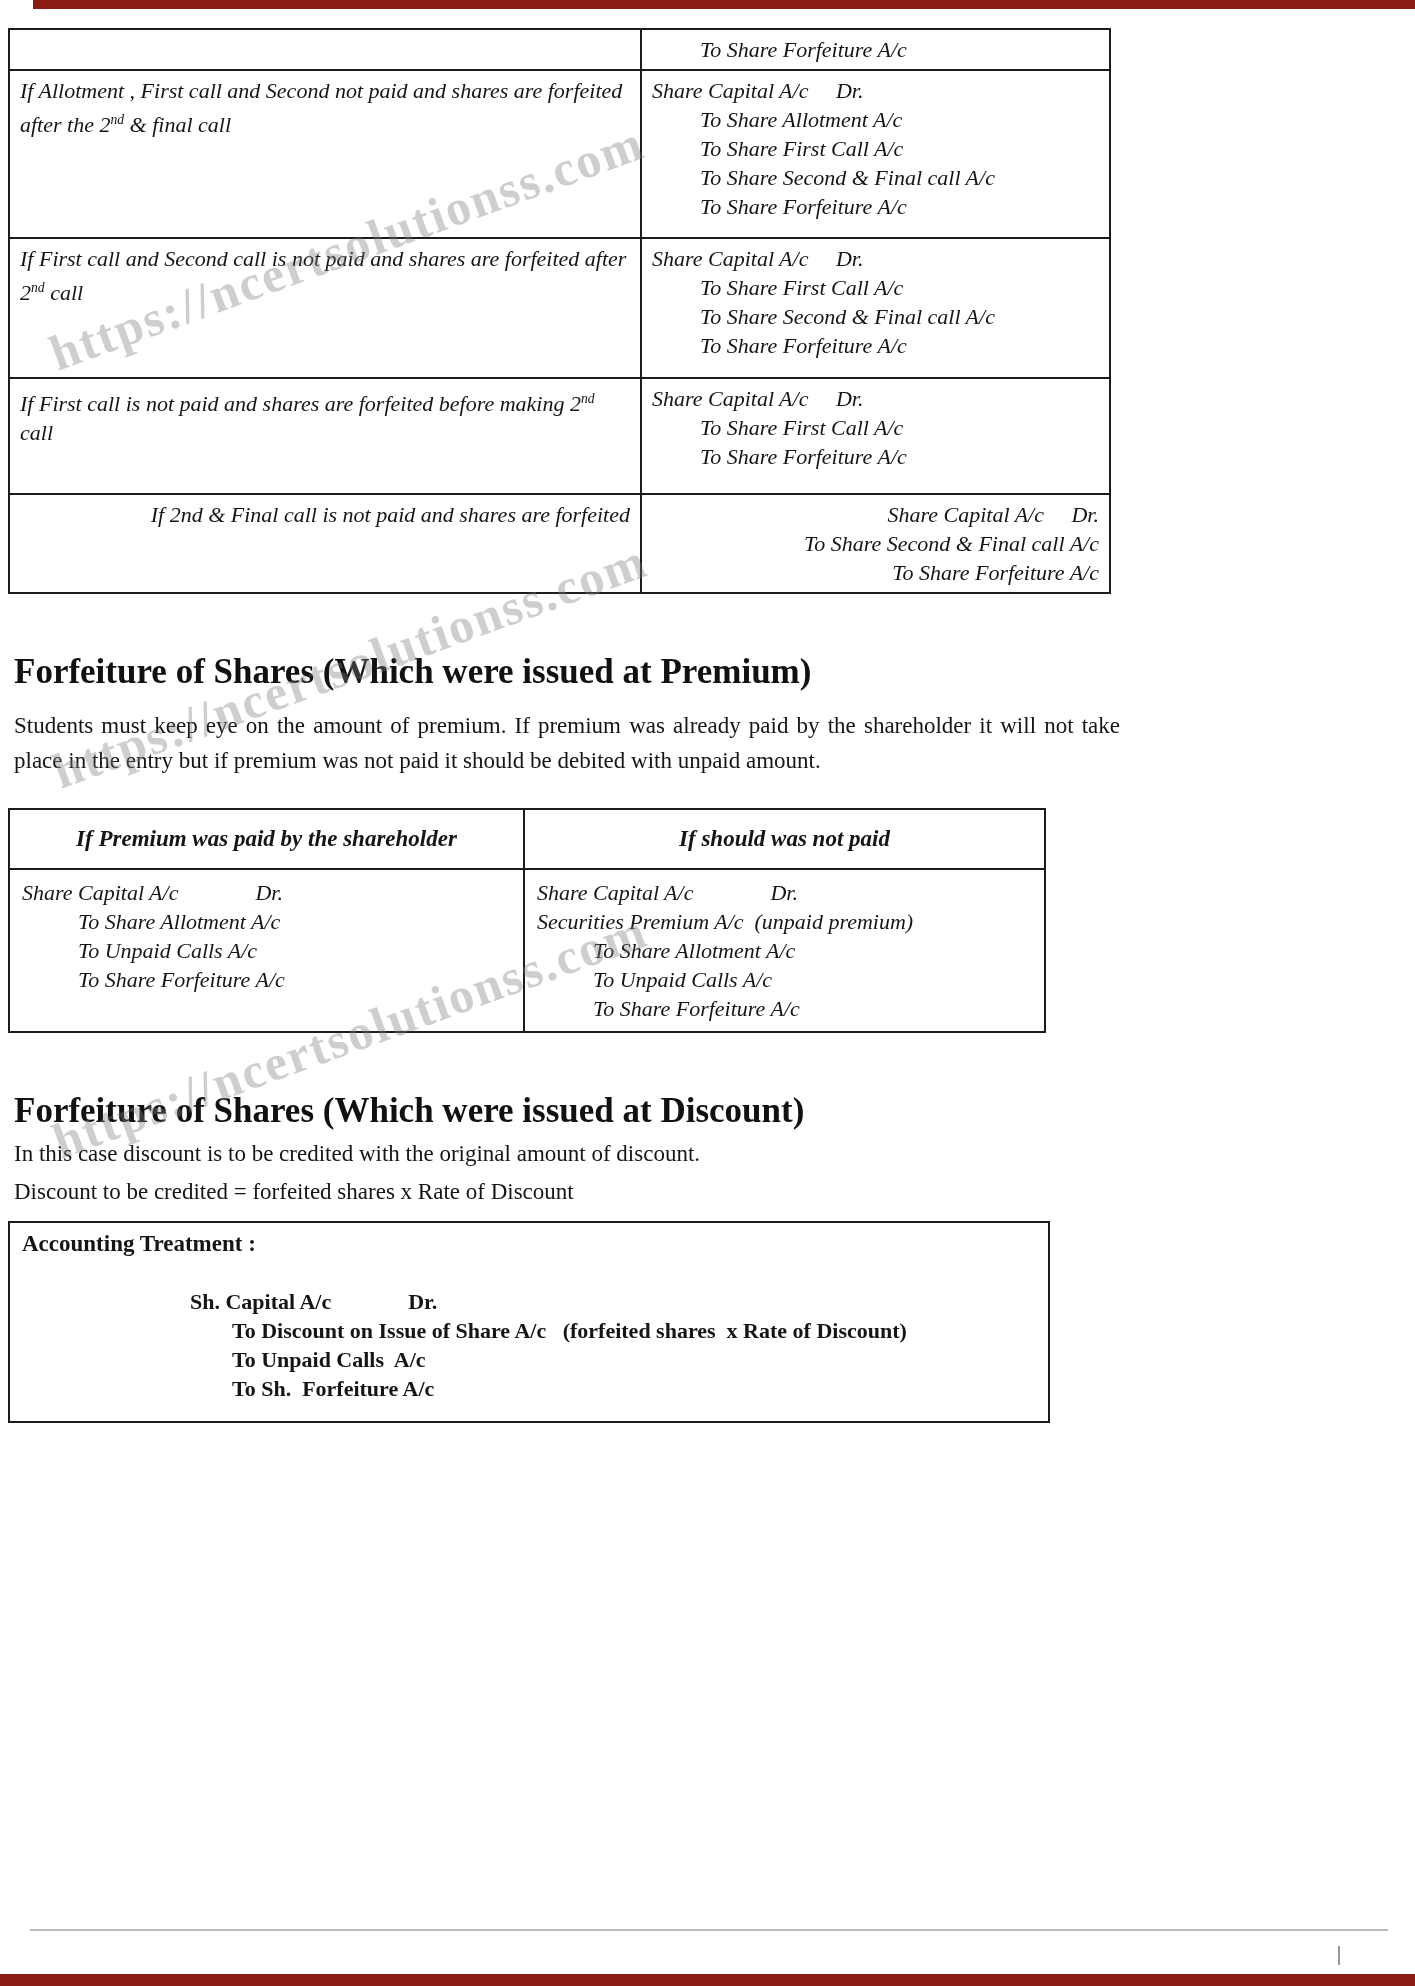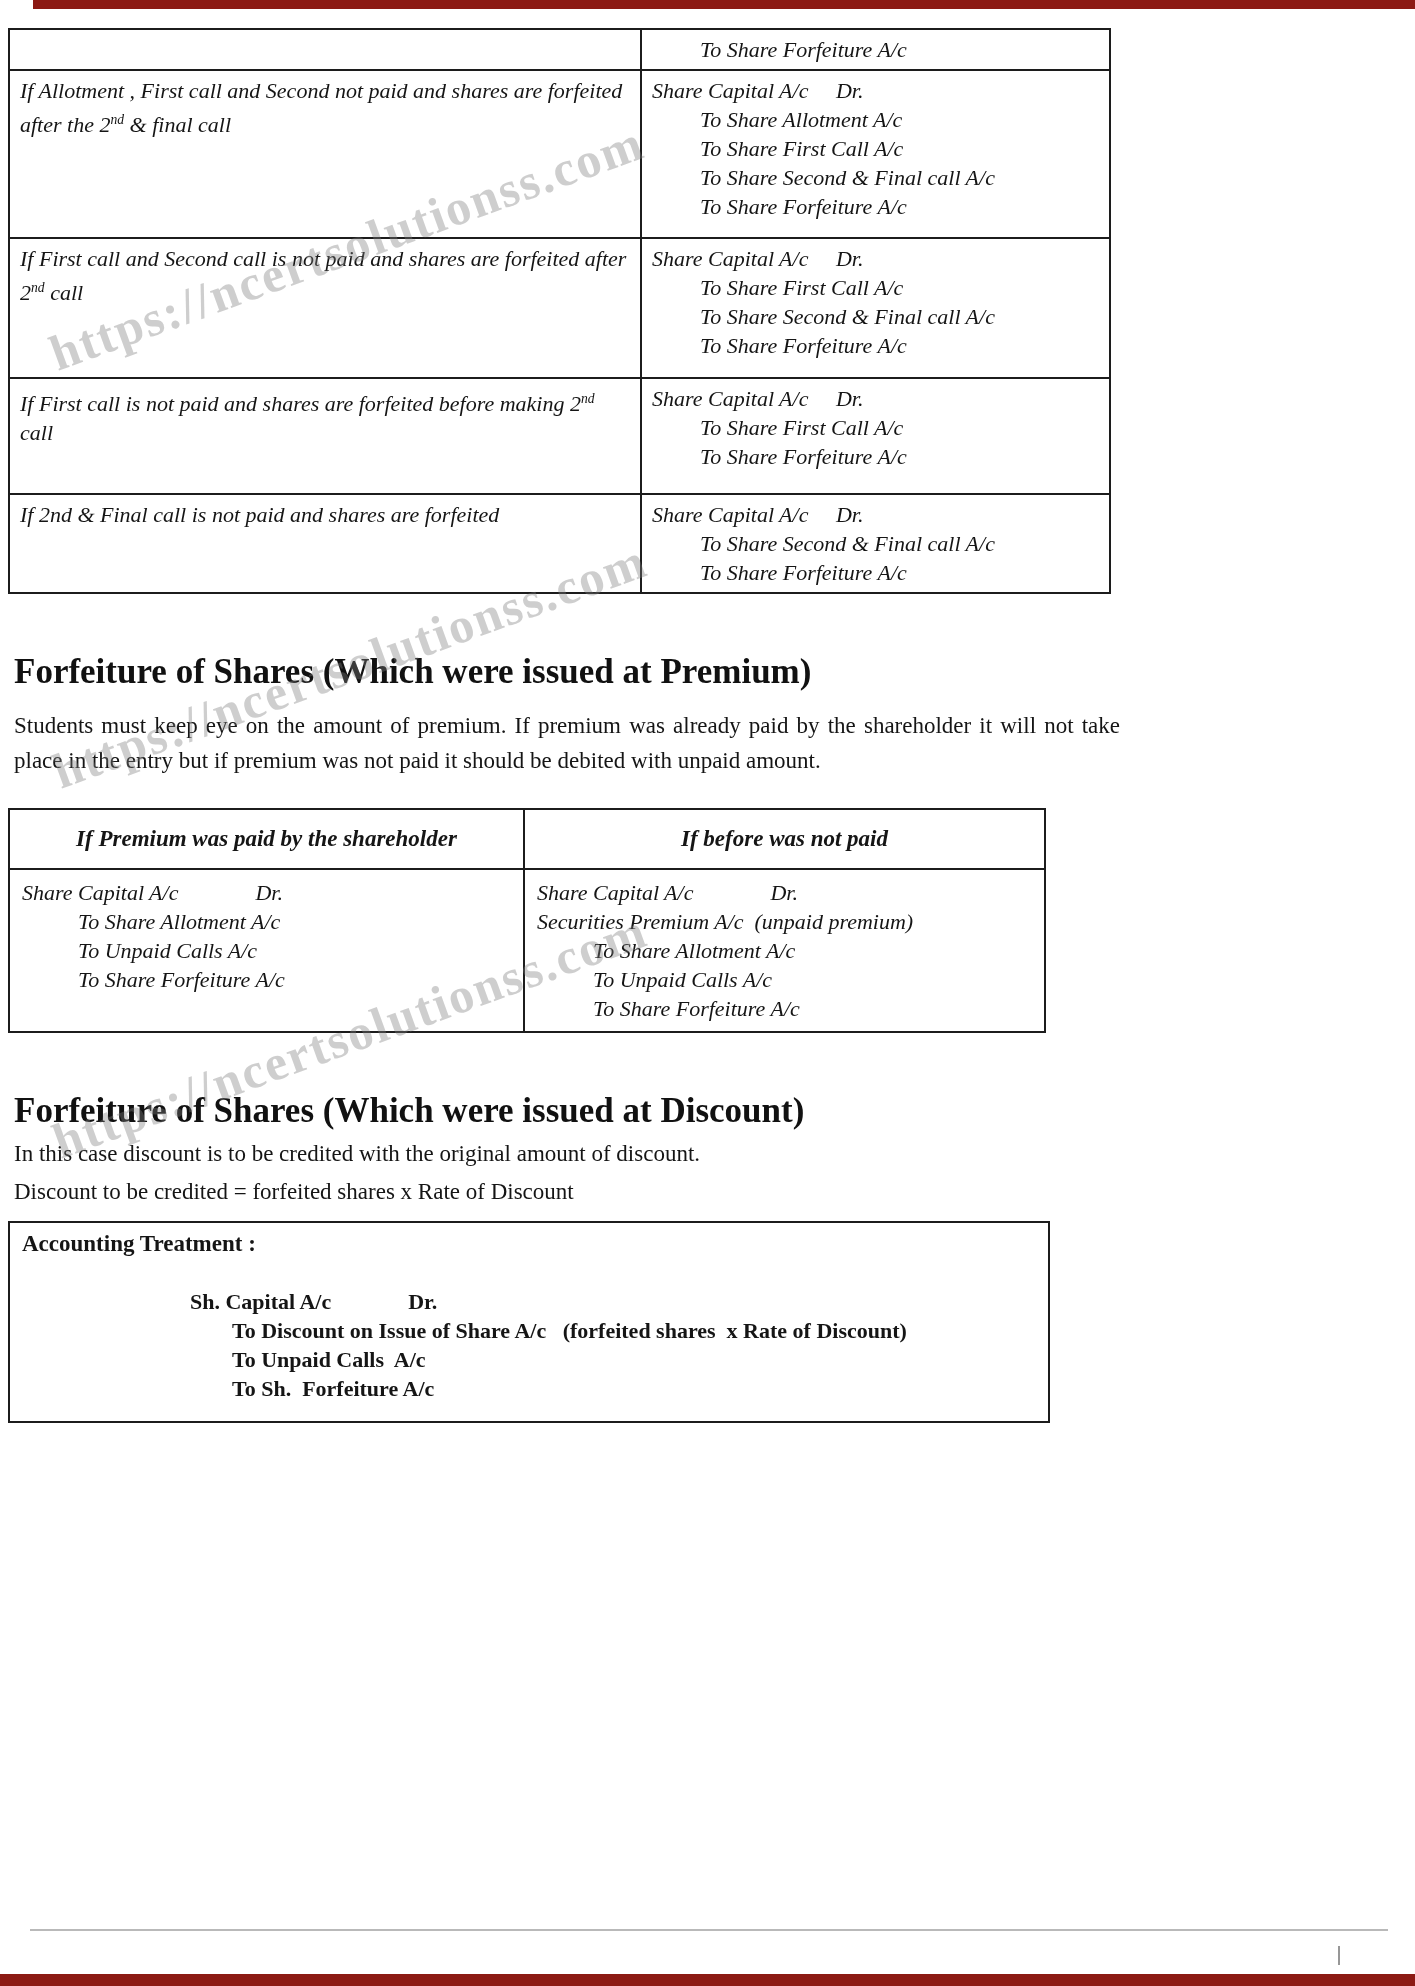--- a/index.html
+++ b/index.html
@@ -44,21 +44,21 @@
   table { border-collapse: collapse; }
   td { border: 2px solid #1c1c1c; vertical-align: top; font-style: italic; }
 
   .t1 { width: 1103px; }
   .t1 td { padding: 5px 10px; font-size: 22px; line-height: 29px; }
   .t1 .cl { width: 632px; }
   .t1 tr.r0 { height: 30px; }
   .t1 tr.r1 { height: 168px; }
   .t1 tr.r2 { height: 140px; }
   .t1 tr.r3 { height: 116px; }
-  .t1 tr.r4 { height: 90px; }
+  .t1 tr.r4 { height: 90px; text-align: right; }
   sup { font-size: 62%; }
 
   .jdebit { white-space: pre-wrap; }
   .jcredit { padding-left: 48px; white-space: pre-wrap; }
 
   .h1 { font-size: 35px; font-weight: bold; margin: 58px 0 0 6px; color: #111; }
   .para { font-size: 23px; line-height: 35px; margin: 16px 0 0 6px; width: 1106px; font-family: Liberation Serif, serif; }
   .just { text-align: justify; }
   .tight { margin-top: 8px; line-height: 30px; }
 
@@ -150,21 +150,21 @@
     </tbody>
       </table>
 
     <h2 class="h1">Forfeiture of Shares (Which were issued at Premium)</h2>
     <p class="para just">Students must keep eye on the amount of premium. If premium was already paid by the shareholder it will not take place in the entry but if premium was not paid it should be debited with unpaid amount.</p>
 
     <table class="t2">
       <tbody>
           <tr class="t2h">
         <td class="c1">If Premium was paid by the shareholder</td>
-        <td>If before was not paid</td>
+        <td>If should was not paid</td>
       </tr>
       <tr class="t2b">
         <td class="c1">
           <div class="jdebit">Share Capital A/c              Dr.</div>
           <div class="jcredit2">To Share Allotment A/c</div>
           <div class="jcredit2">To Unpaid Calls A/c</div>
           <div class="jcredit2">To Share Forfeiture A/c</div>
         </td>
         <td>
           <div class="jdebit">Share Capital A/c              Dr.</div>

